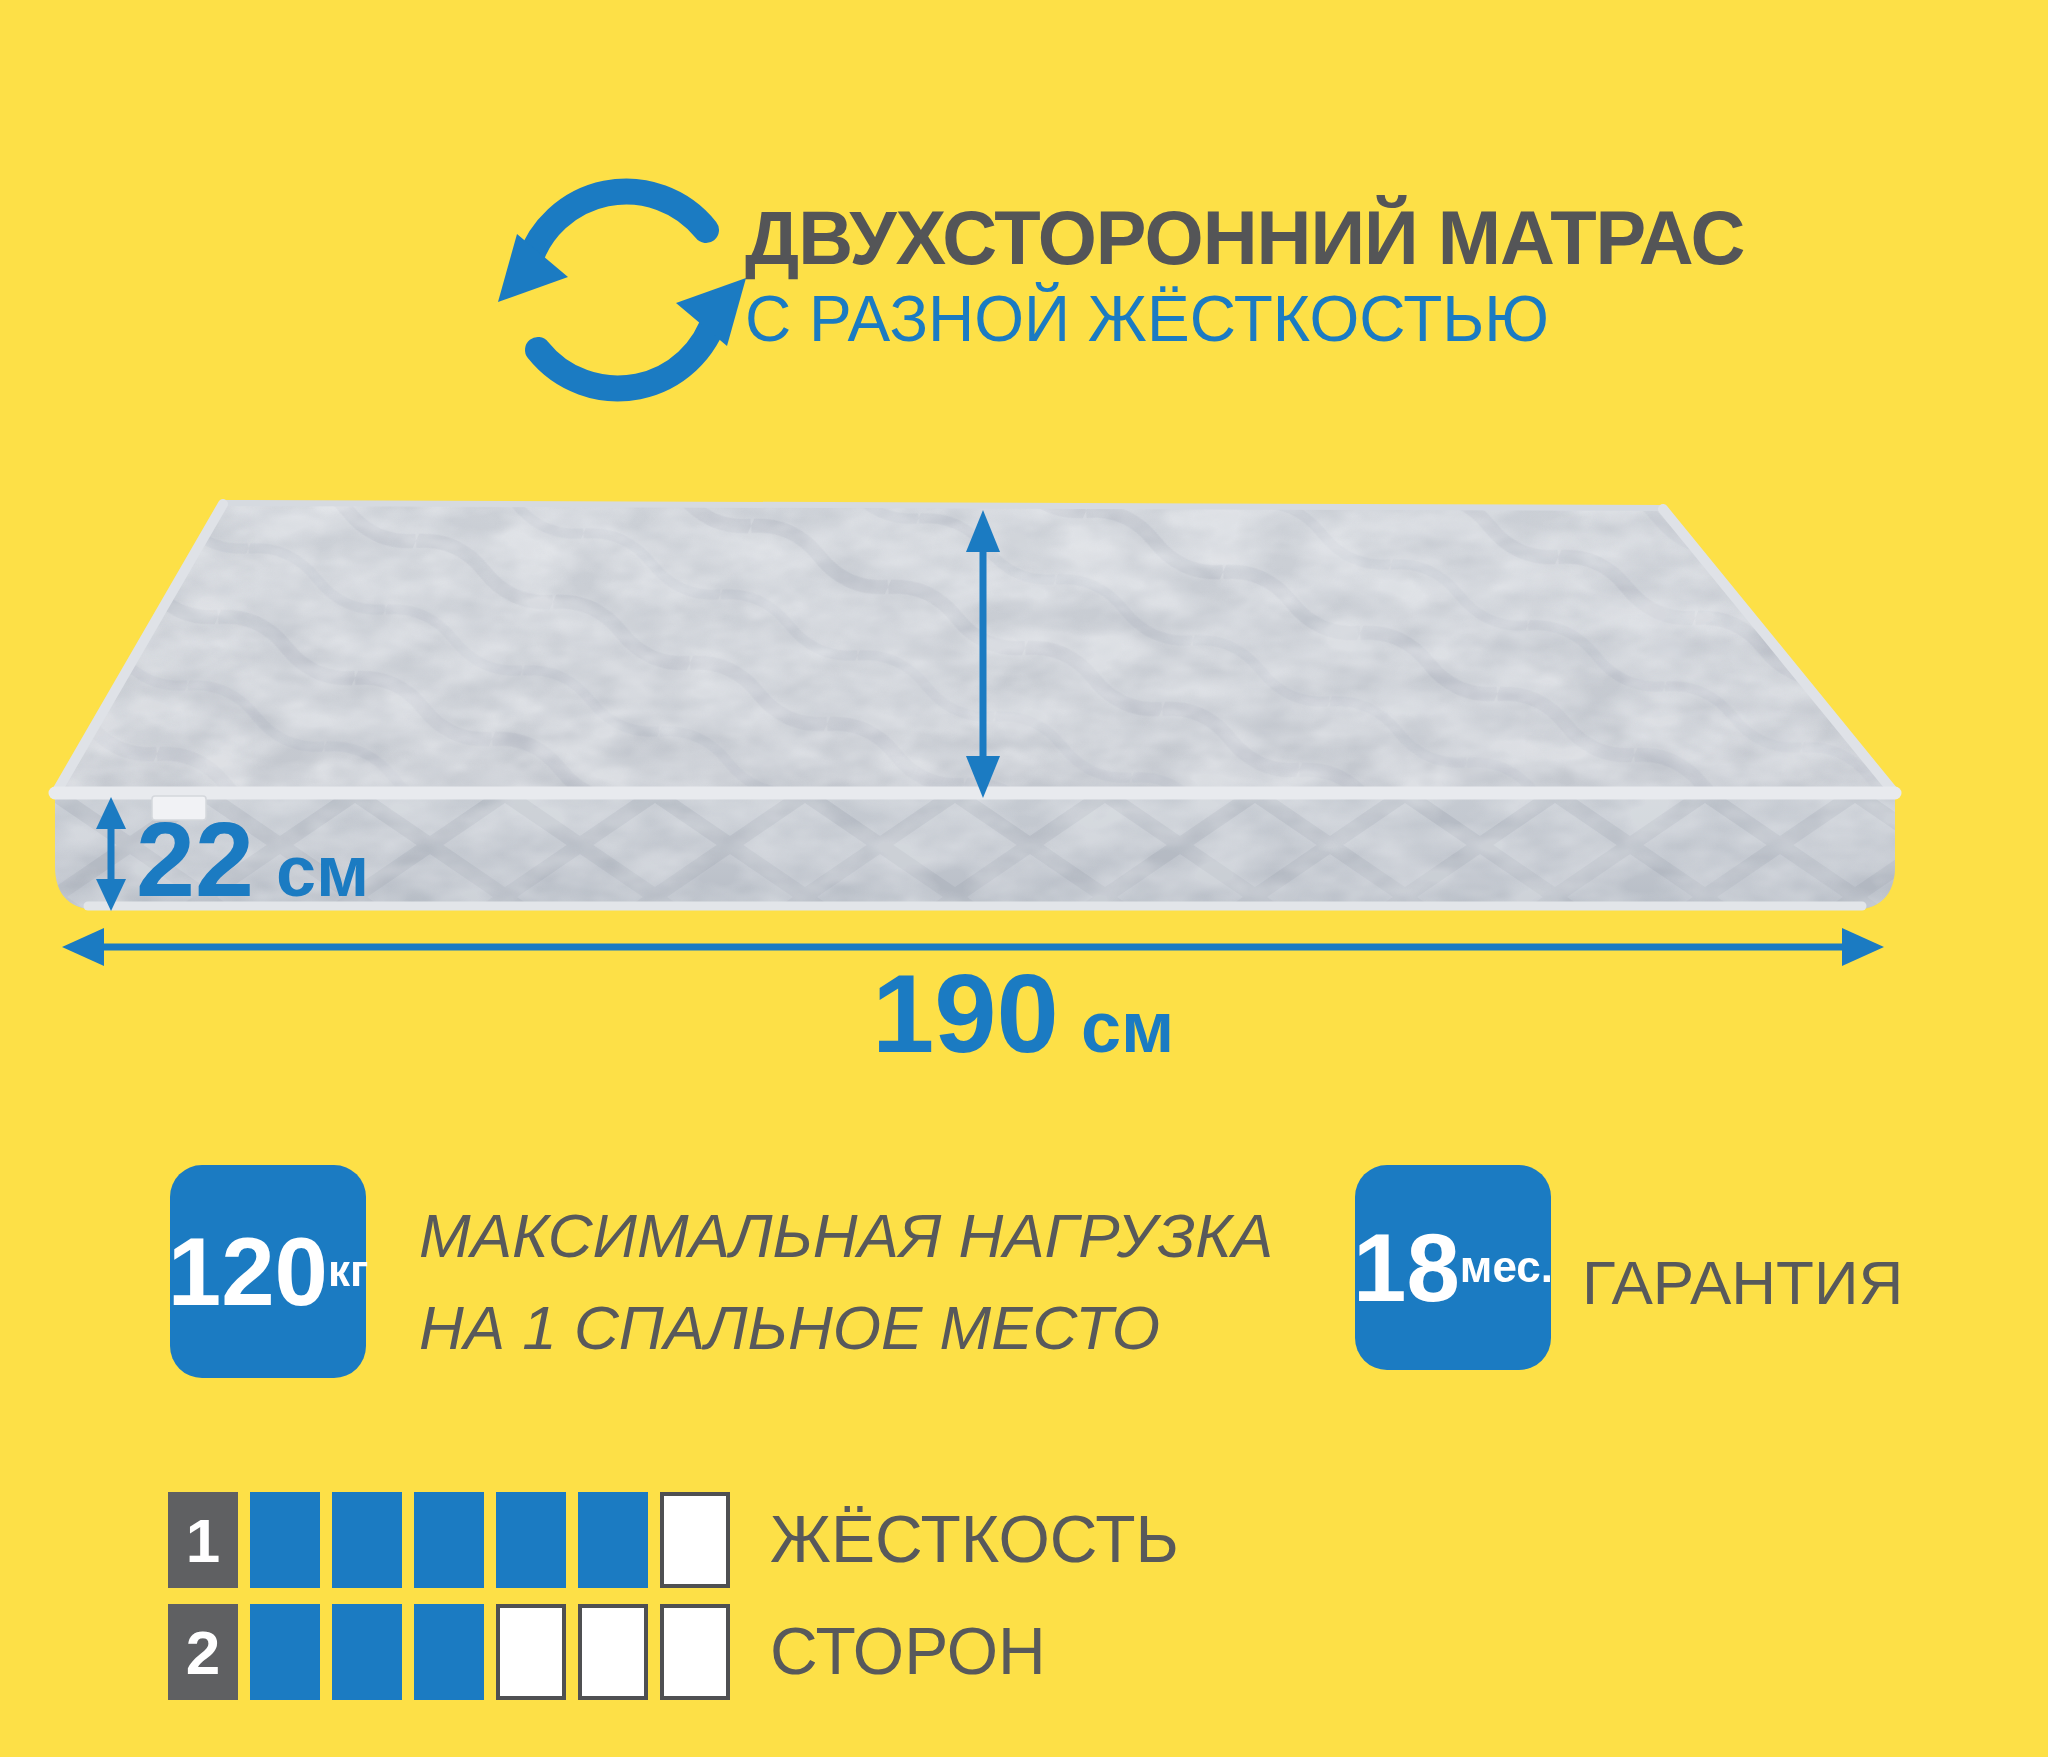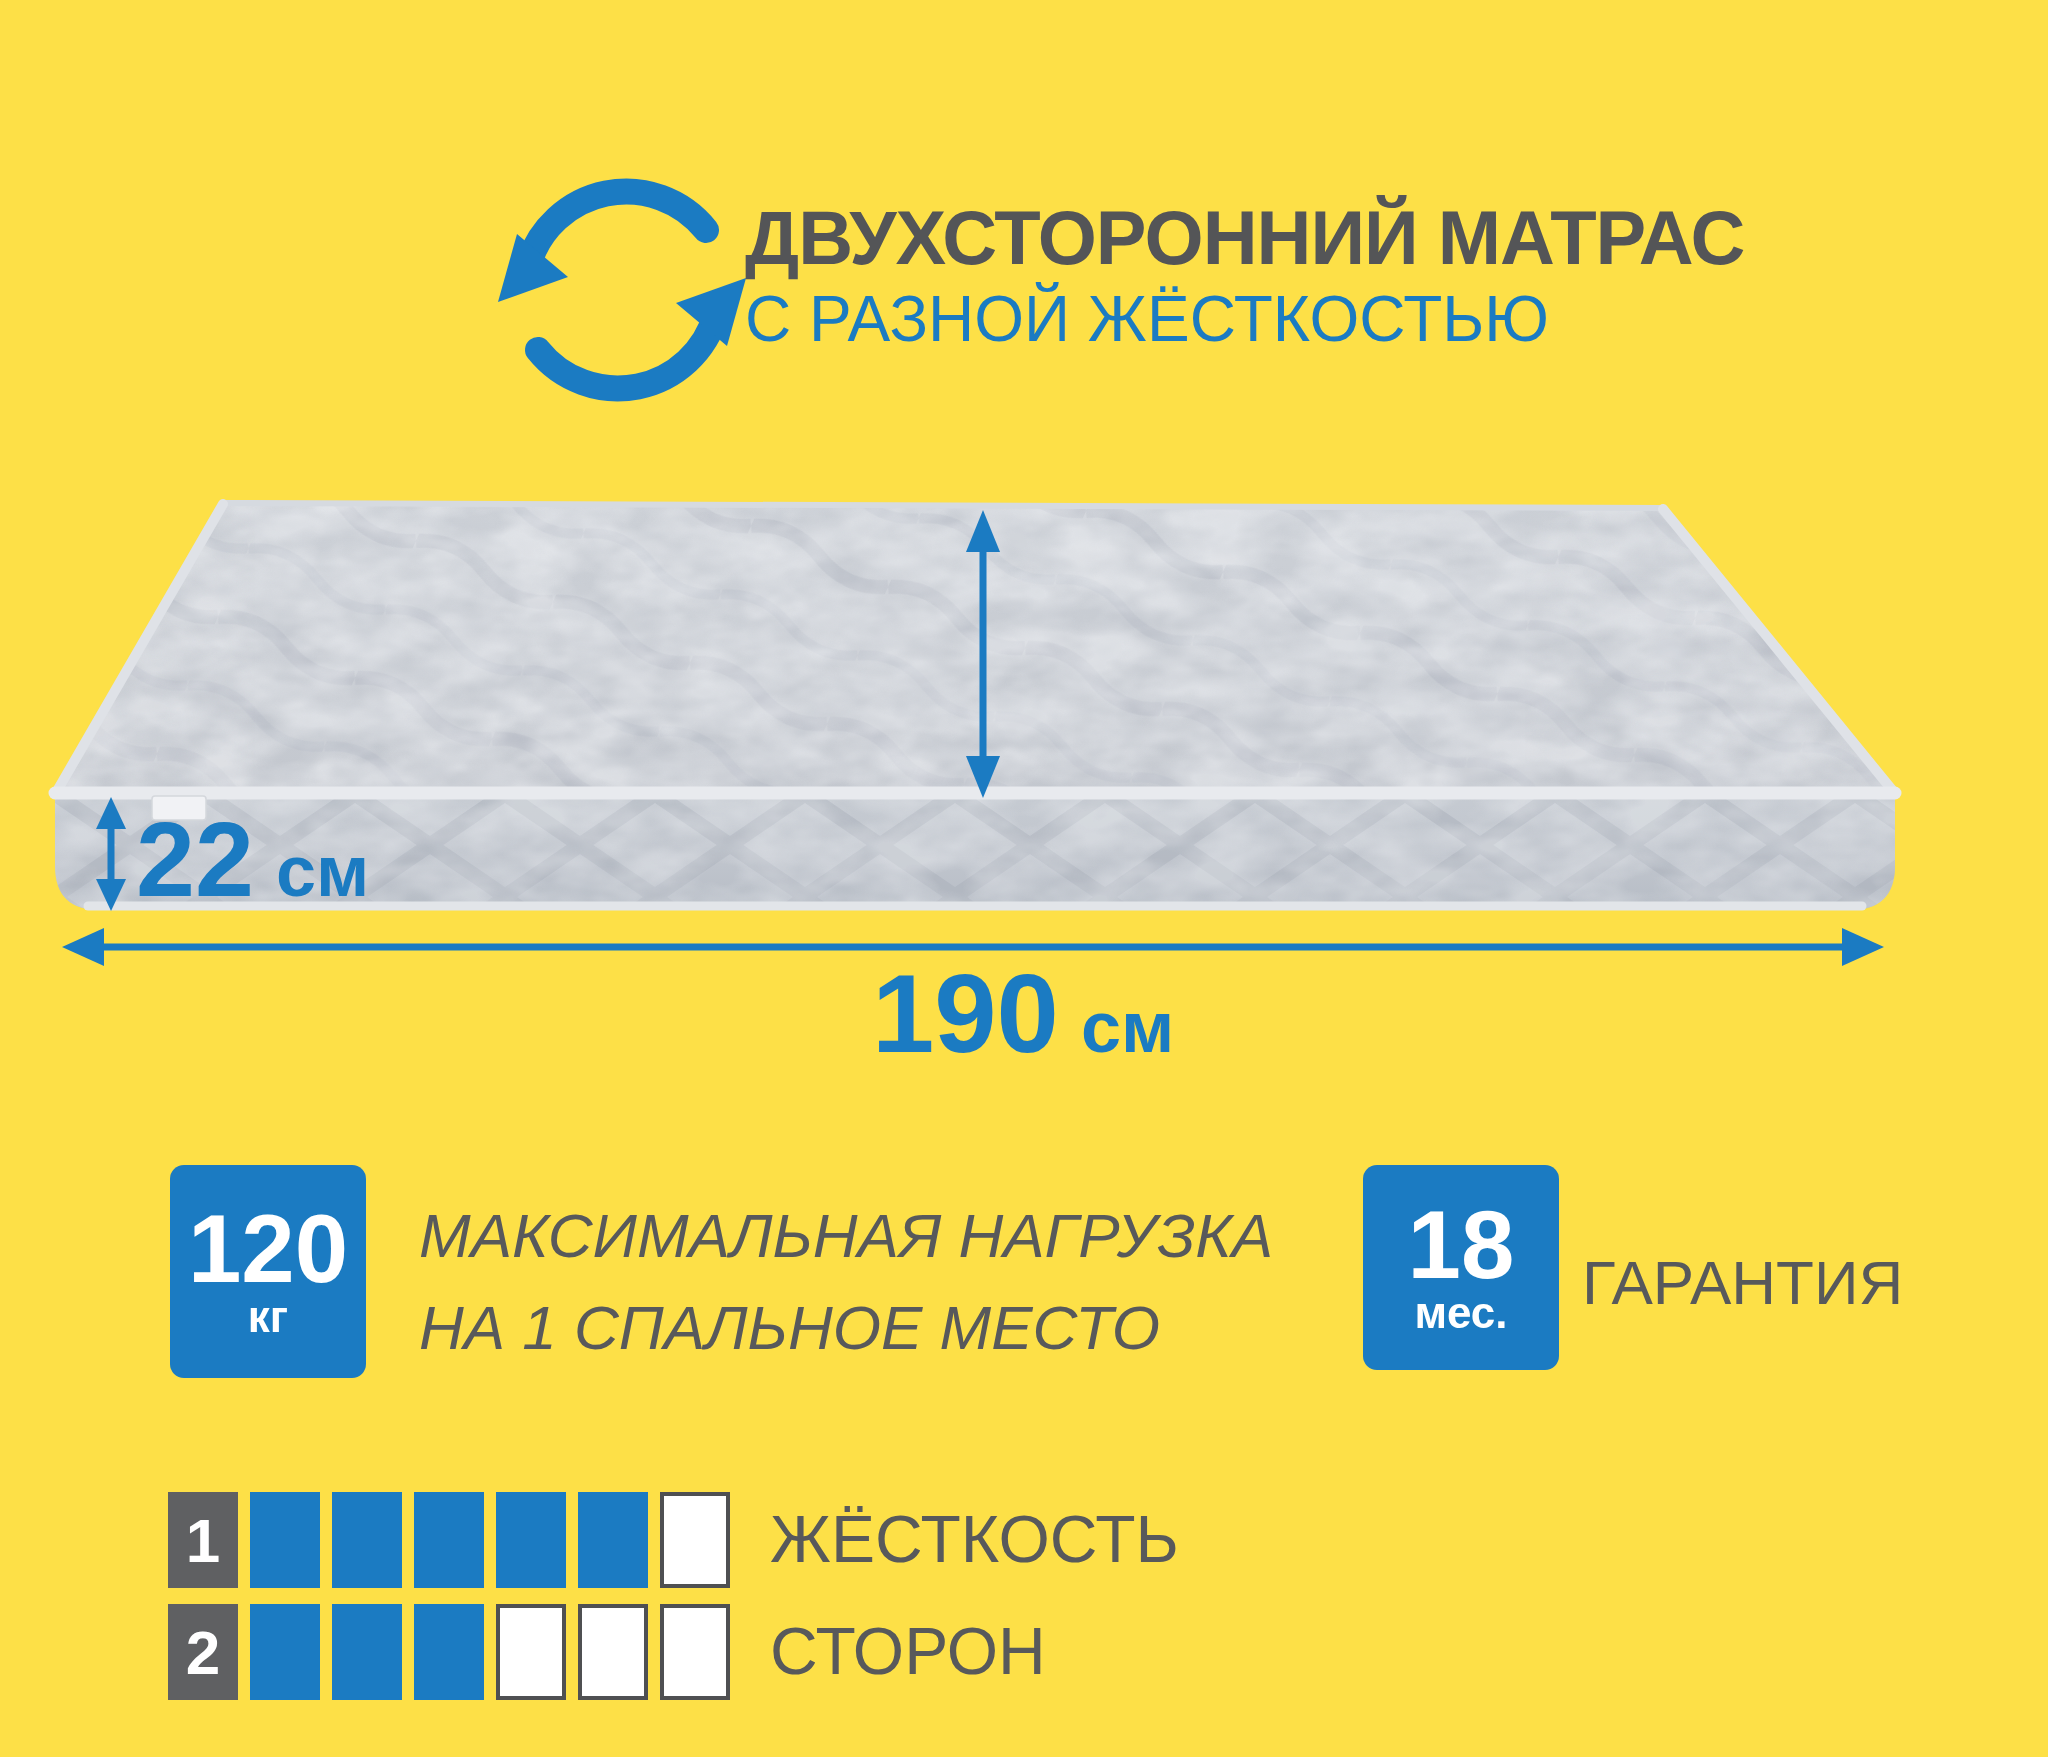--- a/index.html
+++ b/index.html
@@ -26,24 +26,24 @@
   
   .dim{position:absolute;color:var(--accent,#1b7bc2);font-weight:bold;white-space:nowrap;line-height:1;}
   .dim-value{font-size:112px;}
   .dim-unit{font-size:72px;margin-left:22px;}
   .dim-160{left:1006px;top:584px;}
   .dim-22{left:136px;top:806px;}
   .dim-22 .dim-value{font-size:106px;}
   .dim-190{left:872px;top:958px;}
 
   
-  .badge{position:absolute;background:var(--accent,#1b7bc2);color:#fff;border-radius:14px;
-         display:flex;flex-direction:column;align-items:center;justify-content:center;text-align:center;}
+  .badge{position:absolute;background:var(--accent,#1b7bc2);color:#fff;border-radius:32px;
+         display:flex;flex-direction:row;align-items:center;justify-content:center;text-align:center;}
   .badge-load{left:170px;top:1165px;width:196px;height:213px;}
-  .badge-warranty{left:1355px;top:1165px;width:196px;height:205px;margin-left:8px;}
+  .badge-warranty{left:1355px;top:1165px;width:196px;height:205px;}
   .badge-value{font-size:96px;font-weight:bold;line-height:0.95;}
   .badge-unit{font-size:44px;font-weight:bold;line-height:1.05;}
   .caption{position:absolute;color:var(--text-gray,#58595b);font-size:62px;line-height:92px;white-space:nowrap;}
   .caption-load{left:419px;top:1190px;font-style:italic;}
   .caption-warranty{left:1582px;top:1252px;line-height:1;}
 
   
   .h-row{position:absolute;display:flex;gap:12px;}
   .h-row-1{left:168px;top:1492px;}
   .h-row-2{left:168px;top:1604px;}

